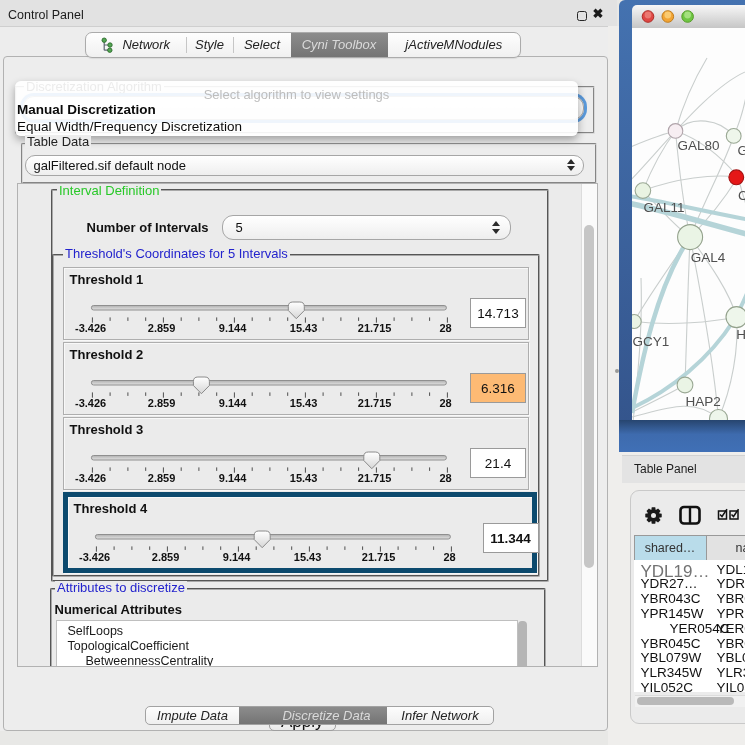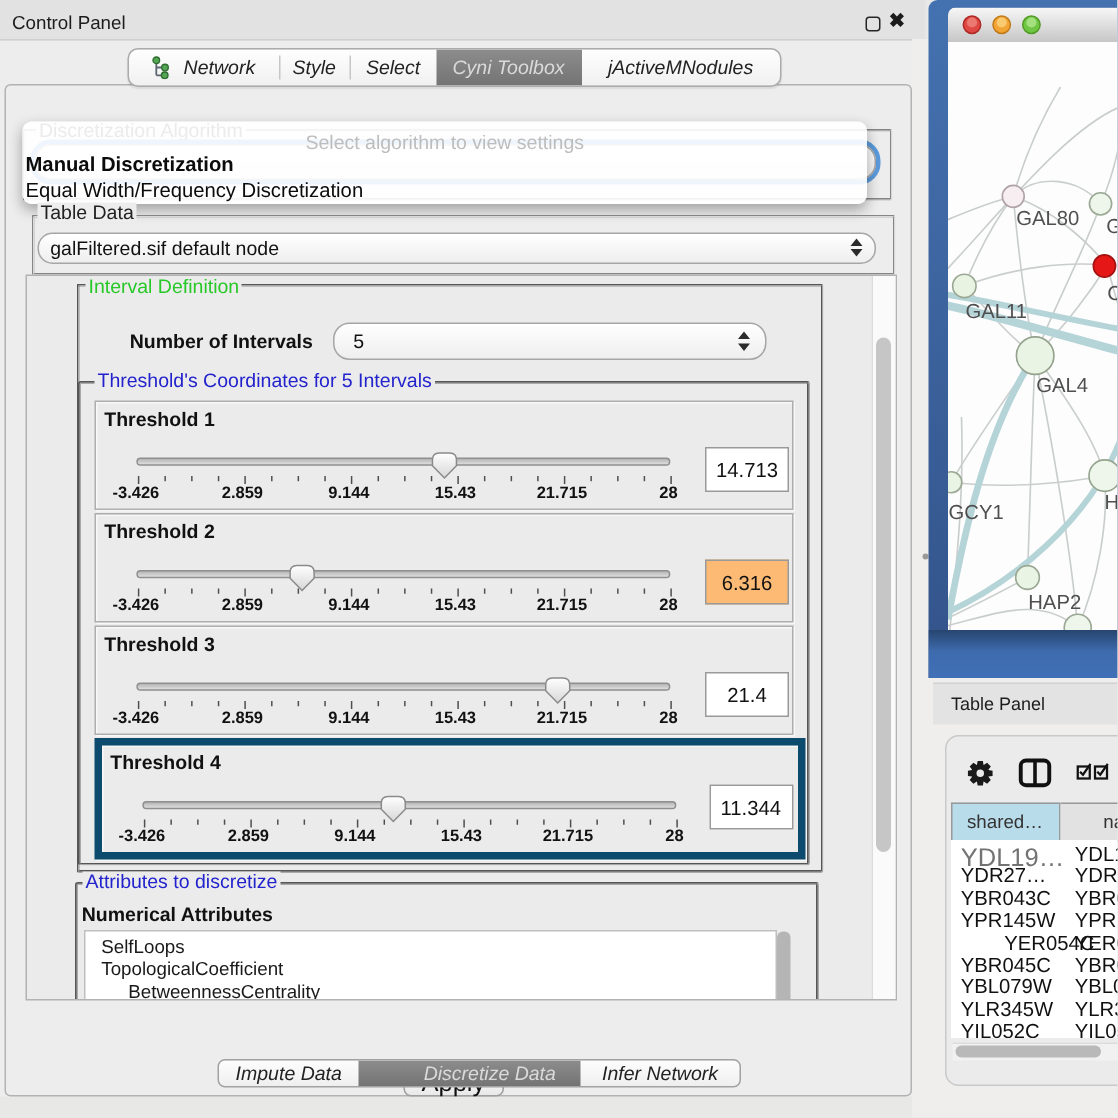--- a/index.html
+++ b/index.html
@@ -189,21 +189,21 @@
           <linearGradient id="trk4" x1="0" y1="0" x2="0" y2="1">
             <stop offset="0" stop-color="#b0b0b0"></stop>
             <stop offset="1" stop-color="#e3e3e3"></stop>
           </linearGradient>
     <linearGradient id="thm4" x1="0" y1="0" x2="0" y2="1">
             <stop offset="0" stop-color="#ffffff"></stop>
             <stop offset="1" stop-color="#d6d6d6"></stop>
           </linearGradient>
         </defs>
   </svg></div>
-  <div class="abs" style="left:455px;top:339.3px;width:54px;height:28px;border:1px solid #9a9a9a;background:#fff;display:flex;align-items:center;justify-content:center;font-size:13.5px;color:#111;">11.344</div>
+  <div class="abs" style="left:465px;top:339.3px;width:54px;height:28px;border:1px solid #9a9a9a;background:#fff;display:flex;align-items:center;justify-content:center;font-size:13.5px;color:#111;font-weight:bold;">11.344</div>
 
   <div class="abs grp" style="left:32px;top:403.5px;width:492px;height:130px;border-color:#a9a9a9;"></div>
   <div class="abs glabel" style="left:37.5px;top:396.5px;color:#2323cd;background:#ebebeb;">Attributes to discretize</div>
   <div class="abs" style="left:37px;top:417.5px;font-size:13px;font-weight:bold;color:#111;">Numerical Attributes</div>
   <div class="abs" style="left:38.5px;top:435.5px;width:460px;height:60px;background:#ffffff;border:1px solid #bfbfbf;"></div>
   <div class="abs" style="left:50px;top:439.5px;font-size:12.5px;color:#1a1a1a;">SelfLoops</div>
   <div class="abs" style="left:50px;top:454.5px;font-size:12.5px;color:#1a1a1a;">TopologicalCoefficient</div>
   <div class="abs" style="left:50px;top:469.5px;font-size:12.5px;color:#1a1a1a;margin-left:18px;">BetweennessCentrality</div>
   <div class="abs" style="left:500.5px;top:436.5px;width:8.5px;height:58px;background:#b5b5b5;border-radius:4px;"></div>
 

